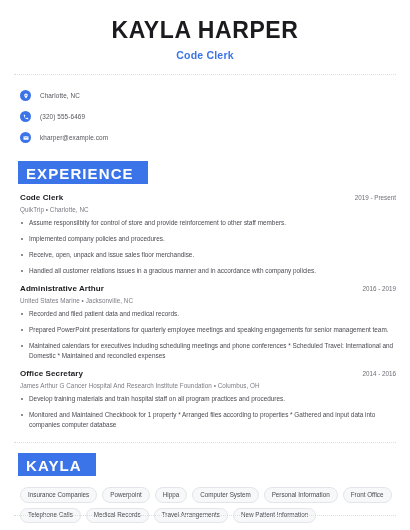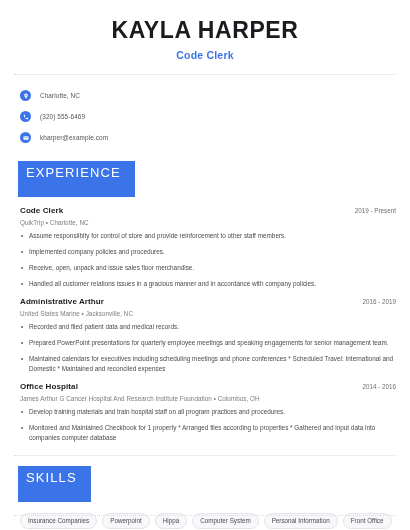--- a/index.html
+++ b/index.html
@@ -74,24 +74,24 @@
   .c-icon svg { display: block; }
   .c-text {
     font-size: 6.4px;
     color: #55555c;
     letter-spacing: 0.1px;
   }
   .badge {
     display: inline-block;
     background: #3b74e8;
     color: #ffffff;
-    font-size: 13px;
-    font-weight: normal;
+    font-size: 15px;
+    font-weight: bold;
     letter-spacing: 1.1px;
-    padding: 4px 14px 17px 8px;
+    padding: 4px 14px 2px 8px;
     margin-left: -4px;
   }
   .exp-badge-wrap { padding: 12px 18px 0 22px; }
   .skills-badge-wrap { padding: 10px 18px 0 22px; }
 
   
   .jobs { padding: 9px 14px 0 20px; }
   .job { margin-bottom: 8px; }
   .job-head {
     display: flex;
@@ -236,36 +236,36 @@
       <div class="job-org">United States Marine • Jacksonville, NC</div>
       <ul class="bullets">
         <li>Recorded and filed patient data and medical records.</li>
         <li>Prepared PowerPoint presentations for quarterly employee meetings and speaking engagements for senior management team.</li>
         <li>Maintained calendars for executives including scheduling meetings and phone conferences * Scheduled Travel: International and Domestic * Maintained and reconciled expenses</li>
       </ul>
     </div>
 
     <div class="job">
       <div class="job-head">
-        <span class="job-role">Office Hospital</span>
+        <span class="job-role">Office Secretary</span>
         <span class="job-dates">2014 - 2016</span>
       </div>
       <div class="job-org">James Arthur G Cancer Hospital And Research Institute Foundation • Columbus, OH</div>
       <ul class="bullets">
         <li>Develop training materials and train hospital staff on all program practices and procedures.</li>
         <li>Monitored and Maintained Checkbook for 1 property * Arranged files according to properties * Gathered and input data into companies computer database</li>
       </ul>
     </div>
 
   </div>
 
   <div class="divider"></div>
 
   <div class="skills-badge-wrap">
-    <span class="badge">SKILLS</span>
+    <span class="badge">KAYLA</span>
   </div>
 
   <div class="skills-wrap">
     <span class="pill">Insurance Companies</span>
     <span class="pill">Powerpoint</span>
     <span class="pill">Hippa</span>
     <span class="pill">Computer System</span>
     <span class="pill">Personal Information</span>
     <span class="pill">Front Office</span>
     <span class="pill">Telephone Calls</span>

